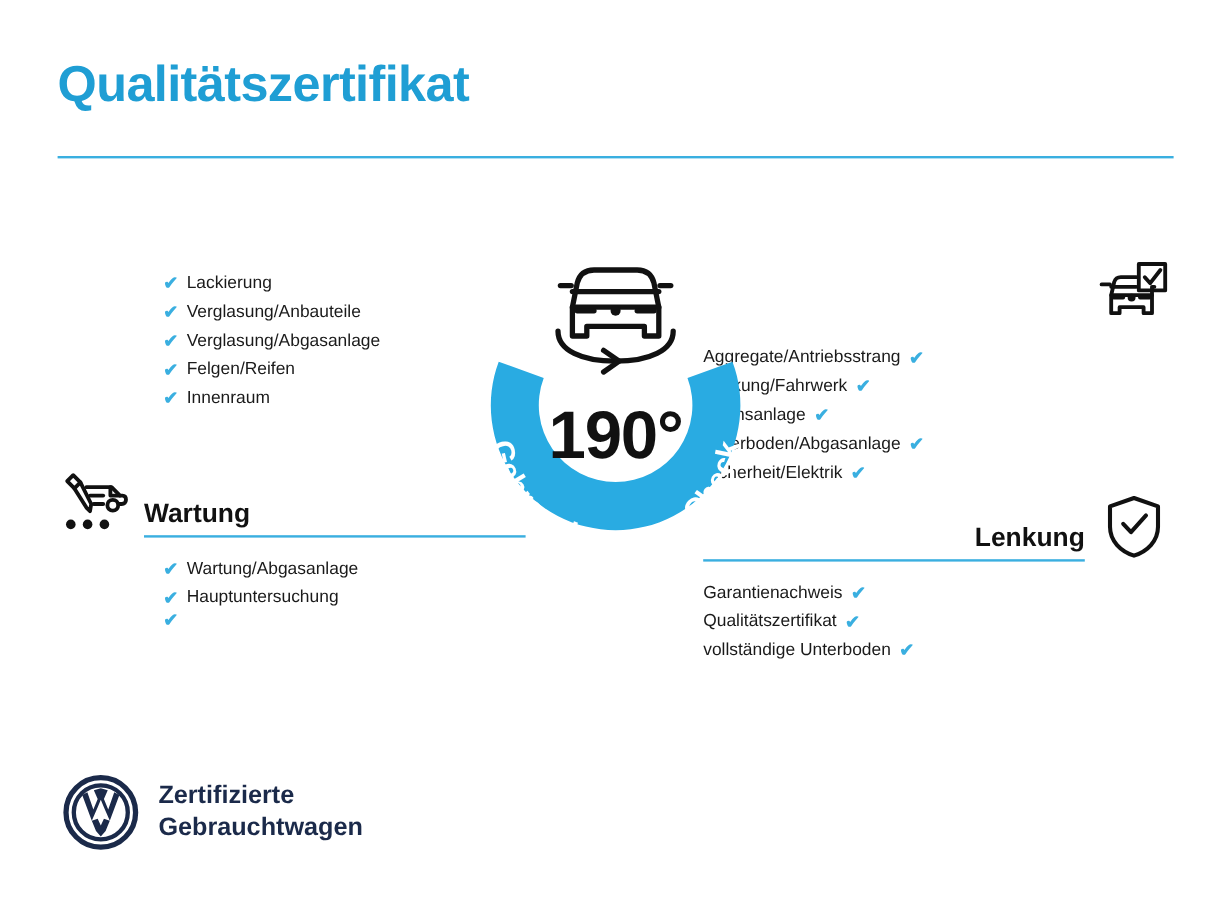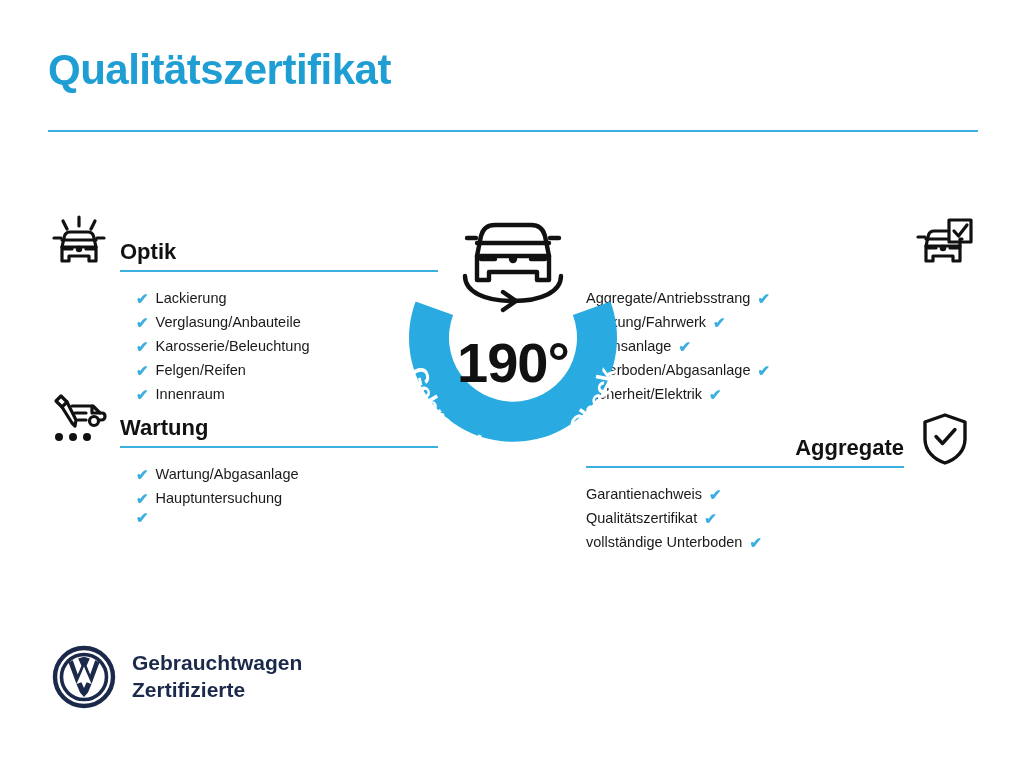--- a/index.html
+++ b/index.html
@@ -164,53 +164,32 @@
 <body>
 
 <div class="page">
 
   <div class="header">
     <h1 class="page-title">Qualitätszertifikat</h1>
     <div class="header-rule"></div>
   </div>
 
   <div class="section sec-left" style="left:48px; top:210px;">
-    <div class="section-head">
-      <div class="sec-icon">
-        <svg width="58" height="56" viewBox="0 0 58 56" fill="none" stroke="#111" stroke-width="3.2" stroke-linecap="round" stroke-linejoin="round">
-          <line x1="29" y1="2" x2="29" y2="11"></line>
-          <line x1="13" y1="6" x2="17" y2="14"></line>
-          <line x1="45" y1="6" x2="41" y2="14"></line>
-          <path d="M12 32 L14.5 21 C15.5 18 17.5 17 20 17 L38 17 C40.5 17 42.5 18 43.5 21 L46 32"></path>
-          <line x1="12" y1="25" x2="46" y2="25"></line>
-          <line x1="4" y1="23" x2="11" y2="23"></line>
-          <line x1="47" y1="23" x2="54" y2="23"></line>
-          <path d="M12 32 L12 46 L19 46 L19 41 L39 41 L39 46 L46 46 L46 32 Z"></path>
-          <line x1="14" y1="34" x2="22" y2="34"></line>
-          <line x1="36" y1="34" x2="44" y2="34"></line>
-          <circle cx="29" cy="34" r="1.6" fill="#111"></circle>
-        </svg>
-      </div>
-      <div class="head-text-wrap">
-        <div class="sec-title">Optik</div>
-        <div class="sec-rule"></div>
-      </div>
-    </div>
     <ul class="sec-list">
       <li>
         <span class="chk">✔</span>
         <span>Lackierung</span>
       </li>
       <li>
         <span class="chk">✔</span>
         <span>Verglasung/Anbauteile</span>
       </li>
       <li>
         <span class="chk">✔</span>
-        <span>Karosserie/Beleuchtung</span>
+        <span>Verglasung/Abgasanlage</span>
       </li>
       <li>
         <span class="chk">✔</span>
         <span>Felgen/Reifen</span>
       </li>
       <li>
         <span class="chk">✔</span>
         <span>Innenraum</span>
       </li>
     </ul>
@@ -295,21 +274,21 @@
 
   <div class="section sec-right" style="left:586px; top:406px;">
     <div class="section-head">
       <div class="sec-icon">
         <svg width="52" height="56" viewBox="0 0 52 56" fill="none" stroke="#111" stroke-width="3.4" stroke-linecap="round" stroke-linejoin="round">
           <path d="M26 4 L46 11 L46 28 C46 40 37 48.5 26 52 C15 48.5 6 40 6 28 L6 11 Z"></path>
           <path d="M17 25.5 L23.5 32.5 L36 18.5"></path>
         </svg>
       </div>
       <div class="head-text-wrap">
-        <div class="sec-title">Aggregate</div>
+        <div class="sec-title">Lenkung</div>
         <div class="sec-rule"></div>
       </div>
     </div>
     <ul class="sec-list">
       <li>
         <span class="chk">✔</span>
         <span>Garantienachweis</span>
       </li>
       <li>
         <span class="chk">✔</span>
@@ -358,18 +337,18 @@
       <svg width="64" height="64" viewBox="0 0 64 64">
         <circle cx="32" cy="32" r="29" fill="none" stroke="#1b2a4a" stroke-width="4.4"></circle>
         <circle cx="32" cy="32" r="22.5" fill="none" stroke="#1b2a4a" stroke-width="3.6"></circle>
         <path d="M16.5 17.5 L24.5 39 L29.5 27.5 L32 21.5 L34.5 27.5 L39.5 39 L47.5 17.5
                  L43.2 15.2 L38.2 29.5 L34.6 20.8 L37.8 13.5 L32 11.8 L26.2 13.5 L29.4 20.8
                  L25.8 29.5 L20.8 15.2 Z" fill="#1b2a4a"></path>
         <path d="M24.5 39 L28 47.5 L32 52 L36 47.5 L39.5 39 L34.6 37.2 L32 43 L29.4 37.2 Z" fill="#1b2a4a"></path>
       </svg>
     </div>
     <div class="vw-text">
+      <div>Zertifizierte</div>
       <div>Gebrauchtwagen</div>
-      <div>Zertifizierte</div>
     </div>
   </div>
 
 </div>
 
 </body></html>

